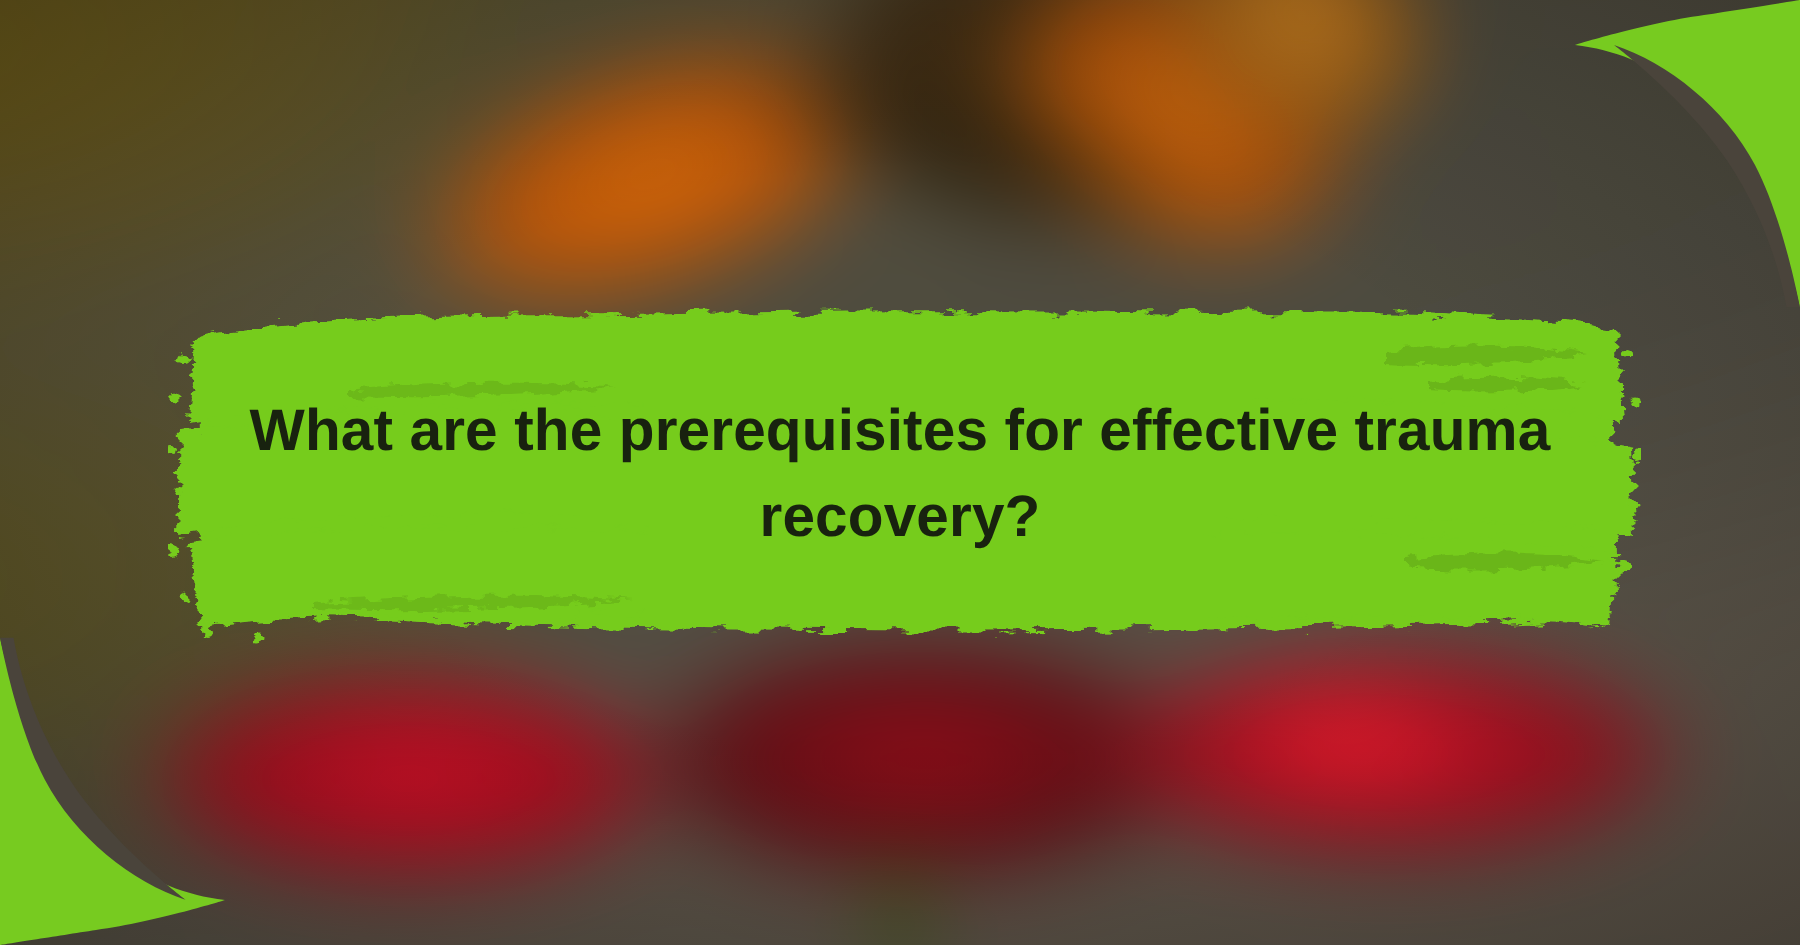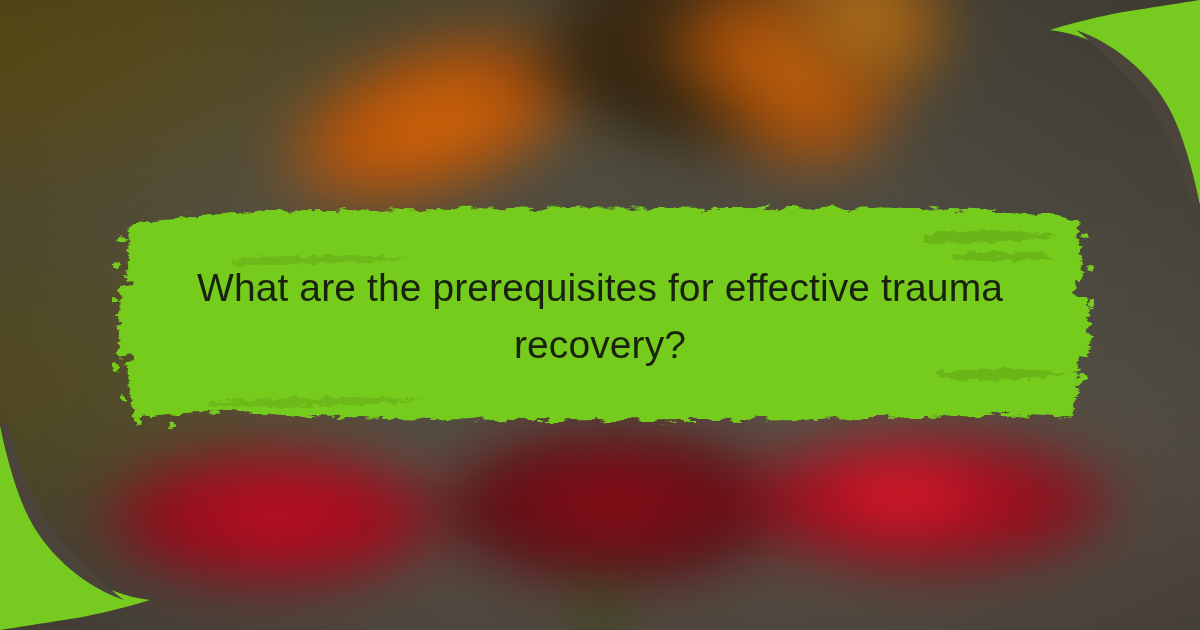--- a/index.html
+++ b/index.html
@@ -171,21 +171,21 @@
   
   .headline {
     position: absolute;
     left: 150px;
     top: 260px;
     width: 900px;
     z-index: 4;
     text-align: center;
     font-size: 39px;
     line-height: 1.45;
-    font-weight: 400;
+    font-weight: 700;
     color: #18220f;
     letter-spacing: 0.1px;
   }
 </style>
 </head>
 <body>
 
 <div class="card">
 
   <div class="photo-bg">

